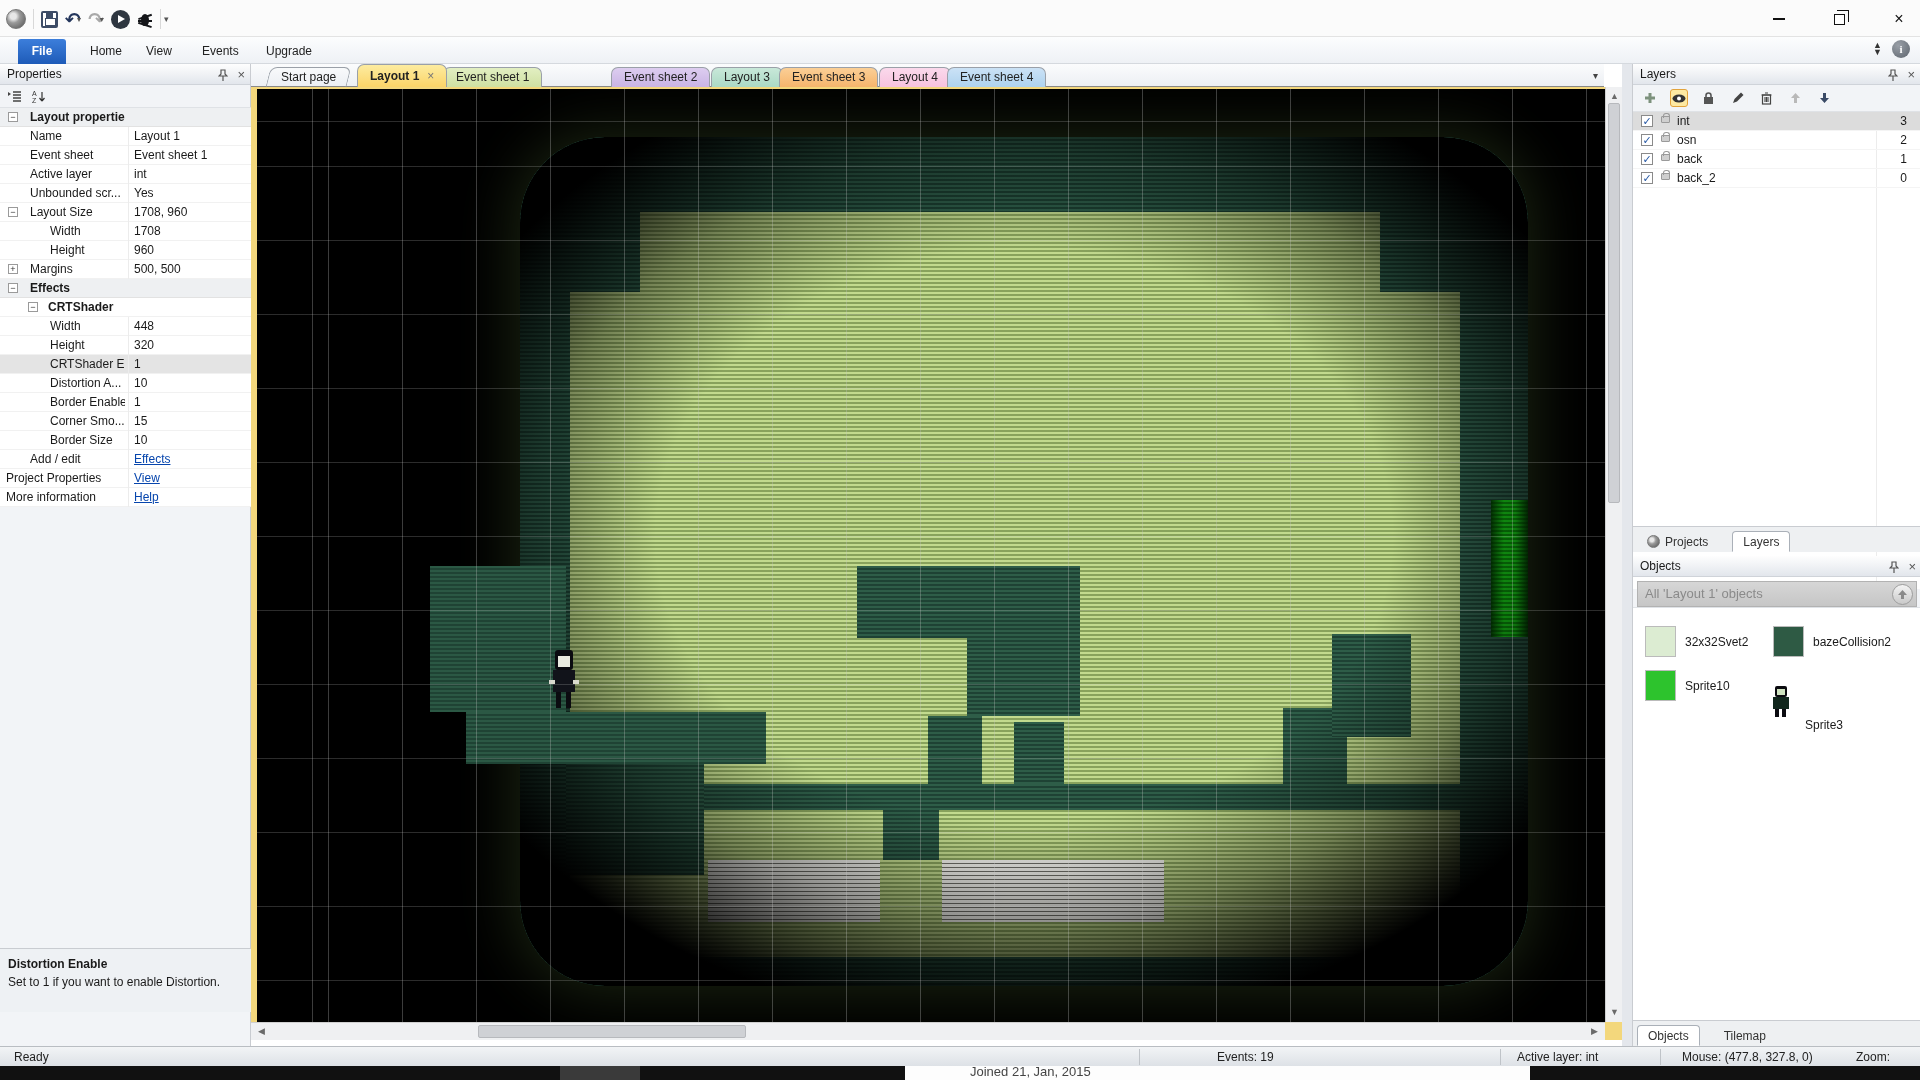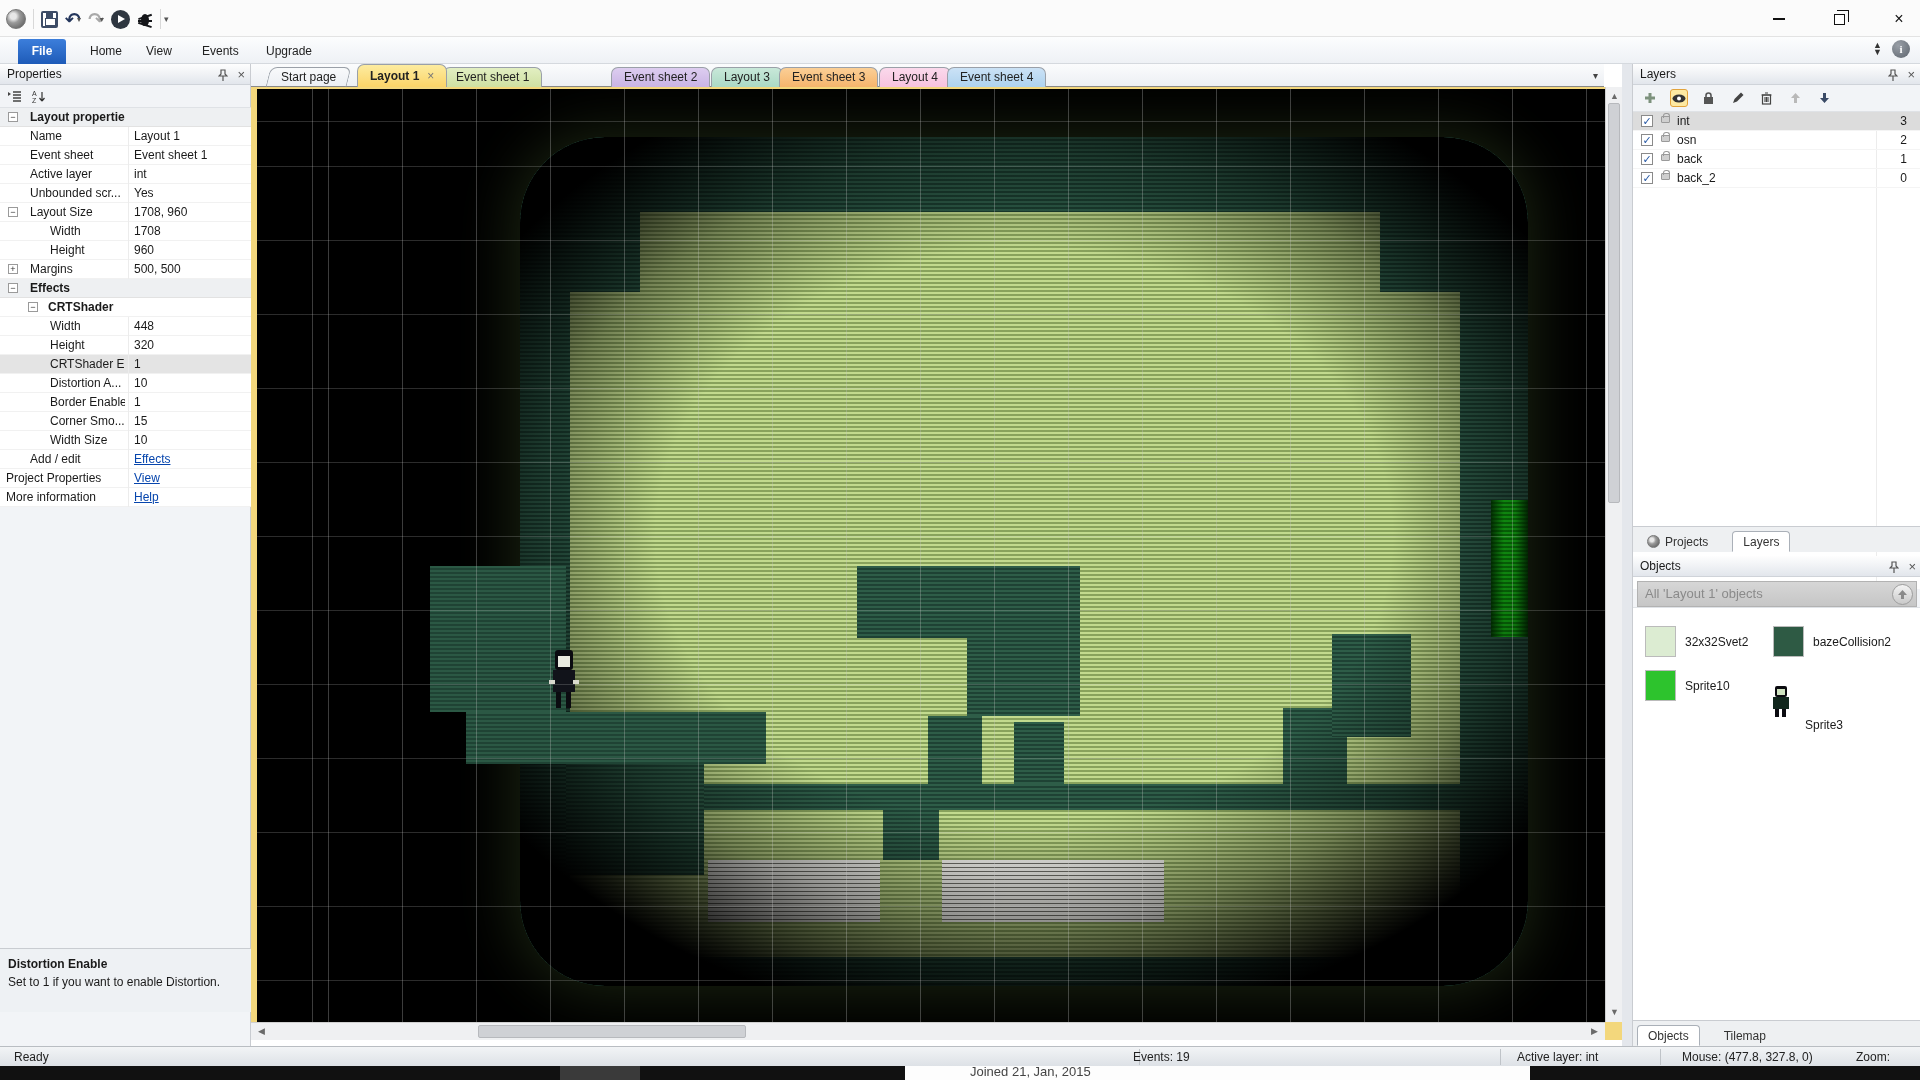--- a/index.html
+++ b/index.html
@@ -294,21 +294,21 @@
         </div>
       <div class="prow lv2">
           <span class="plabel">Border Enable</span>
           <span class="pvalue">1</span>
         </div>
       <div class="prow lv2">
           <span class="plabel">Corner Smo...</span>
           <span class="pvalue">15</span>
         </div>
       <div class="prow lv2">
-          <span class="plabel">Width Size</span>
+          <span class="plabel">Border Size</span>
           <span class="pvalue">10</span>
         </div>
       <div class="prow">
           <span class="plabel">Add / edit</span>
           <span class="pvalue link">Effects</span>
         </div>
       <div class="prow root">
           <span class="plabel">Project Properties</span>
           <span class="pvalue link">View</span>
         </div>
@@ -526,21 +526,21 @@
         </div>
       <div class="ptab">
           <span>Tilemap</span>
         </div>
     </div>
   </div>
 
   <div class="statusbar">
     <span style="left:14px;">Ready</span>
     <div class="ssep" style="left:1139px;"></div>
-    <span style="left:1133px;">Events: 19</span>
+    <span style="left:1217px;">Events: 19</span>
     <div class="ssep" style="left:1500px;"></div>
     <span style="left:1517px;">Active layer: int</span>
     <div class="ssep" style="left:1660px;"></div>
     <span style="left:1682px;">Mouse: (477.8, 327.8, 0)</span>
     <span style="left:1808px;margin-left:48px;">Zoom: 134%</span>
   </div>
 
   <div class="sliver">
     <div class="graybit"></div>
     <div class="whitebit">Joined 21, Jan, 2015</div>

